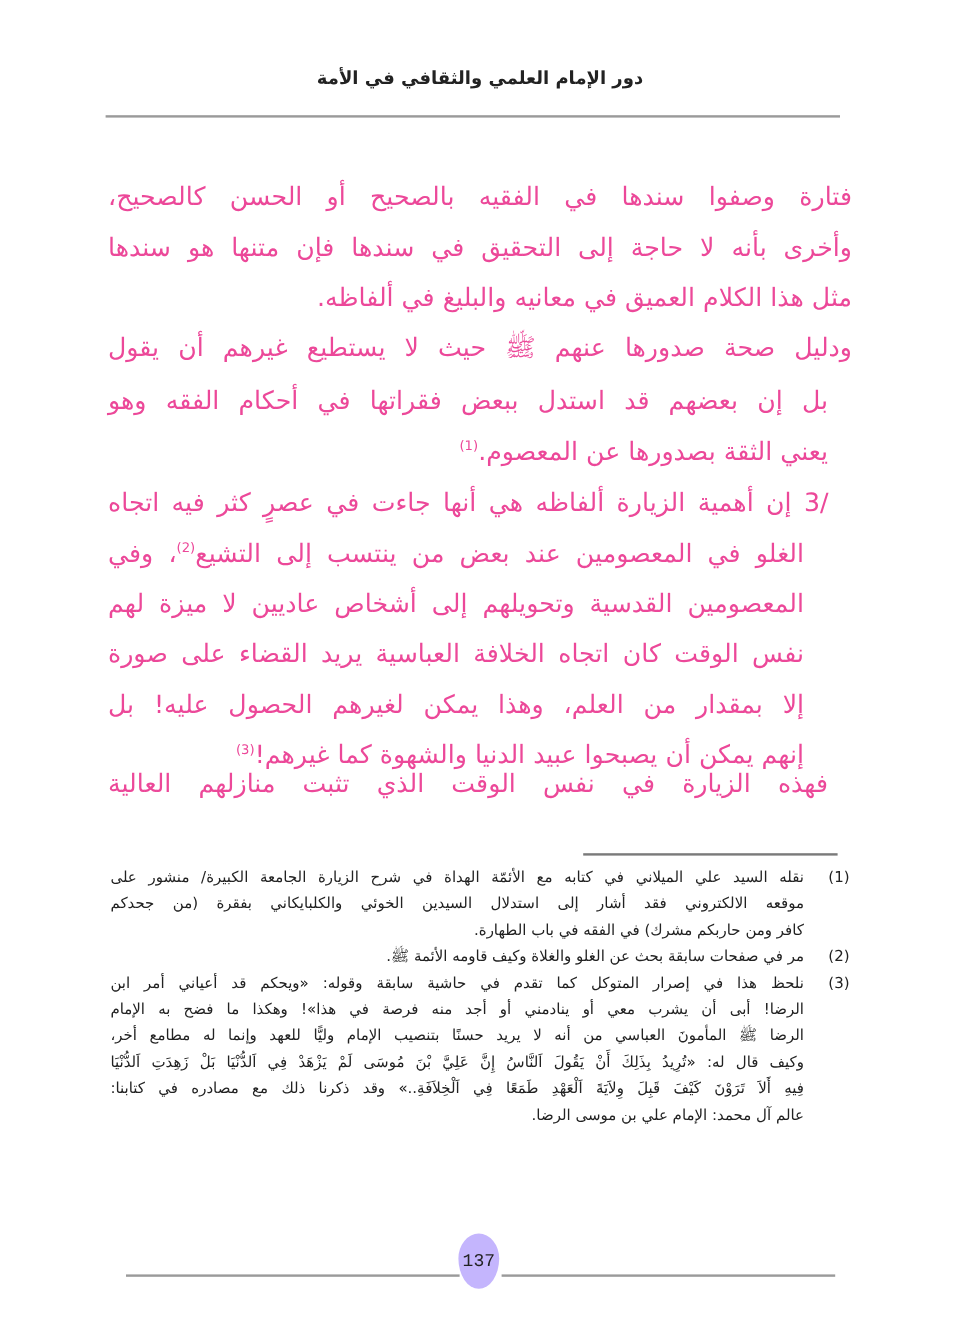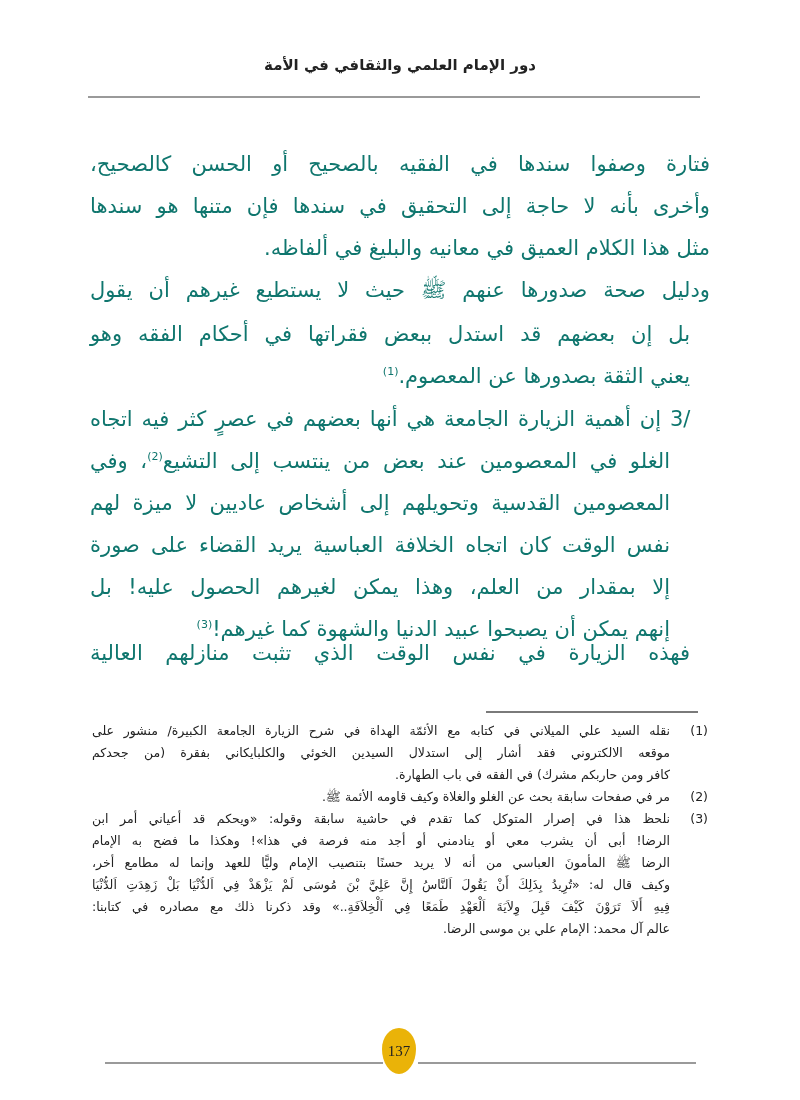--- a/index.html
+++ b/index.html
@@ -4,21 +4,21 @@
   <style>
     html, body { margin: 0; padding: 0; background: #ffffff; }
     body { width: 800px; height: 1100px; position: relative; overflow: hidden;
            font-family: "DejaVu Serif", serif; color: #1a1a1a; }
     .header-title { position: absolute; top: 56px; left: 60px; width: 680px; text-align: center;
                     direction: rtl; font-family: "DejaVu Sans", sans-serif; font-weight: bold;
                     font-size: 15px; color: #222; }
     .header-rule { position: absolute; top: 96px; left: 88px; width: 612px; height: 2px; background: #9a9a9a; }
 
     .body-text { position: absolute; left: 90px; width: 620px; direction: rtl; text-align: justify;
-                 font-family: "DejaVu Sans", sans-serif; font-size: 21px; color: #0f766e; }
+                 font-family: "DejaVu Sans", sans-serif; font-size: 21px; color: #ec4899; }
     .line { height: 42px; line-height: 42px; white-space: nowrap; text-align-last: justify; text-align: justify; }
     .line.last { text-align-last: right; }
     .para1 { top: 143px; }
     .para2 { top: 313px; padding-right: 20px; width: 600px; }
     .para3 { top: 398px; }
     .para3 .line.indent { padding-right: 40px; }
     .para3 .num { display: inline-block; width: 40px; text-align: right; direction: ltr; unicode-bidi: isolate; }
     .para4 { top: 632px; padding-right: 20px; width: 600px; }
     sup.fn { font-size: 11px; vertical-align: super; line-height: 0; direction: ltr; unicode-bidi: isolate; }
 
@@ -26,24 +26,24 @@
 
     .footnotes { position: absolute; top: 720px; left: 92px; width: 616px; direction: rtl;
                  font-family: "DejaVu Sans", sans-serif; font-size: 12.5px; color: #222; }
     .fn-item { position: relative; padding-right: 38px; line-height: 22px; margin-bottom: 0; }
     .fn-item .fn-num { position: absolute; right: 0; top: 0; direction: ltr; unicode-bidi: isolate; }
     .fn-item .fn-line { display: block; text-align: justify; text-align-last: justify; white-space: nowrap; }
     .fn-item .fn-line.last { text-align-last: right; }
 
     .footer-rule-left { position: absolute; top: 1062px; left: 105px; width: 278px; height: 2px; background: #9a9a9a; }
     .footer-rule-right { position: absolute; top: 1062px; left: 418px; width: 278px; height: 2px; background: #9a9a9a; }
-    .page-badge { position: absolute; top: 1028px; left: 382px; width: 34px; height: 46px; background: #eab308;
+    .page-badge { position: absolute; top: 1028px; left: 382px; width: 34px; height: 46px; background: #c4b5fd;
                   border-radius: 50% 50% 50% 50% / 45% 45% 55% 55%; transform: rotate(0deg);
                   display: flex; align-items: center; justify-content: center;
-                  font-family: Liberation Serif, serif; font-size: 15px; color: #222; }
+                  font-family: Liberation Mono, monospace; font-size: 15px; color: #222; }
   </style>
 </head>
 <body>
 
 <div class="header-title">دور الإمام العلمي والثقافي في الأمة</div>
 <div class="header-rule"></div>
 
 <div class="body-text para1">
   <div class="line">فتارة وصفوا سندها في الفقيه بالصحيح أو الحسن كالصحيح،</div>
   <div class="line">وأخرى بأنه لا حاجة إلى التحقيق في سندها فإن متنها هو سندها</div>
@@ -54,21 +54,21 @@
 <div class="body-text para2">
   <div class="line">بل إن بعضهم قد استدل ببعض فقراتها في أحكام الفقه وهو</div>
   <div class="line last">
     <span>يعني الثقة بصدورها عن المعصوم.</span><sup class="fn">(1)</sup>
   </div>
 </div>
 
 <div class="body-text para3">
   <div class="line">
     <span class="num">3/</span>
-    <span>إن أهمية الزيارة الجامعة هي أنها بعضهم في عصرٍ كثر فيه اتجاه</span>
+    <span>إن أهمية الزيارة ألفاظه هي أنها جاءت في عصرٍ كثر فيه اتجاه</span>
   </div>
   <div class="line indent">
     <span>الغلو في المعصومين عند بعض من ينتسب إلى التشيع</span><sup class="fn">(2)</sup><span>، وفي</span>
   </div>
   <div class="line indent">المعصومين القدسية وتحويلهم إلى أشخاص عاديين لا ميزة لهم</div>
   <div class="line indent">نفس الوقت كان اتجاه الخلافة العباسية يريد القضاء على صورة</div>
   <div class="line indent">إلا بمقدار من العلم، وهذا يمكن لغيرهم الحصول عليه! بل</div>
   <div class="line indent last">
     <span>إنهم يمكن أن يصبحوا عبيد الدنيا والشهوة كما غيرهم!</span><sup class="fn">(3)</sup>
   </div>

